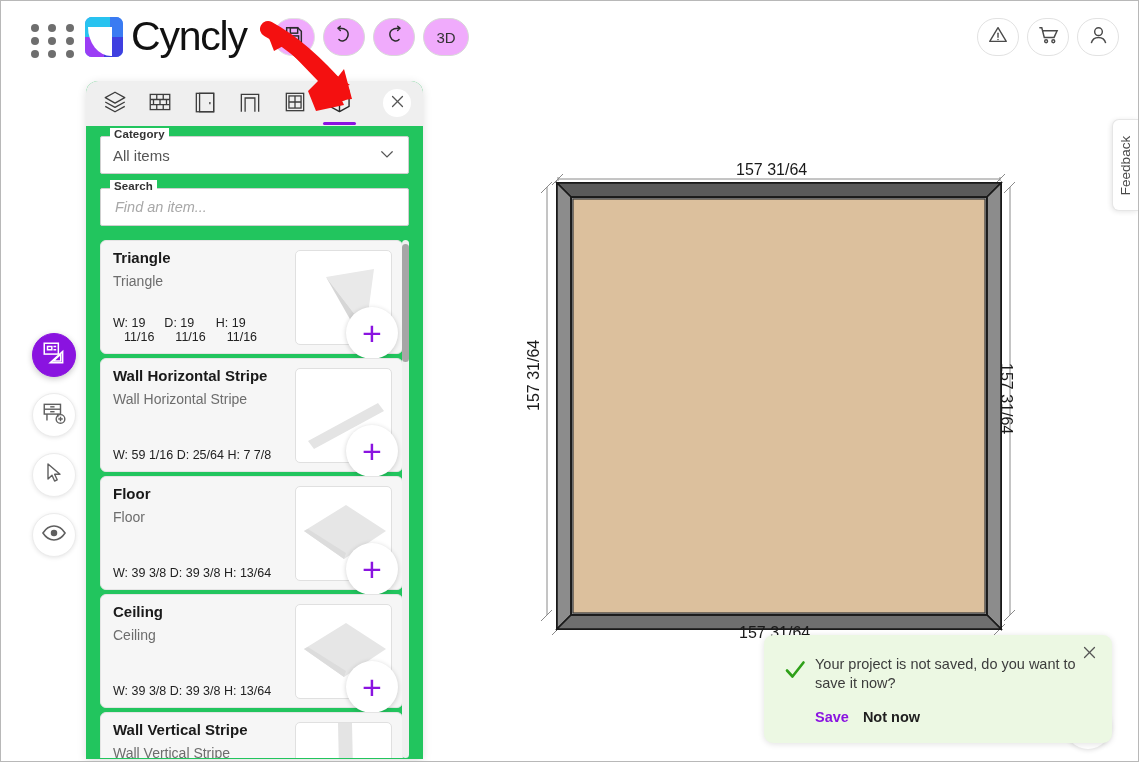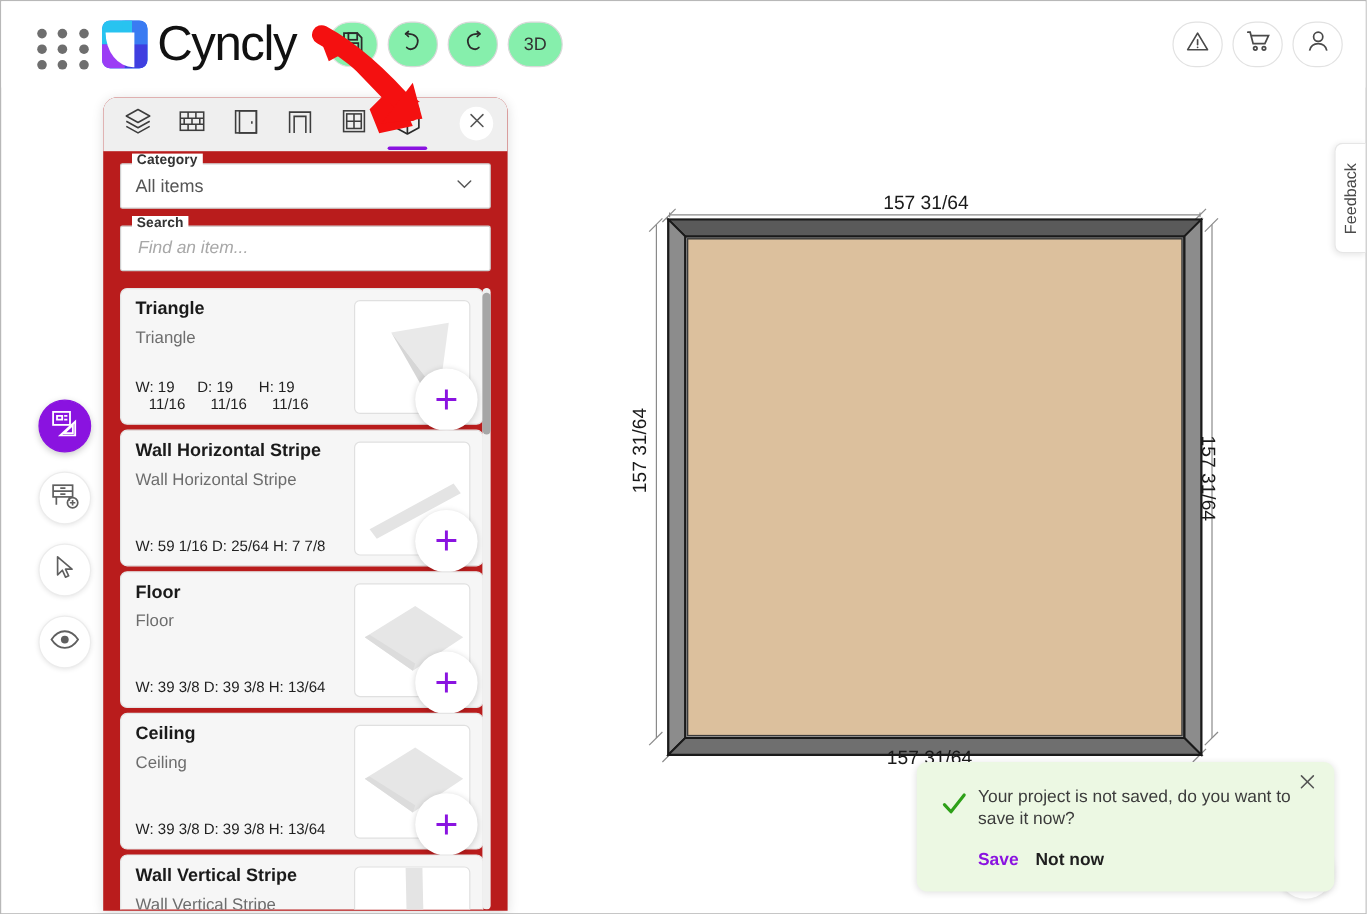--- a/index.html
+++ b/index.html
@@ -75,21 +75,21 @@
     width: 23%; height: 62%;
     background: #28c3f0;
   }
   .brand-text {
     font-size: 41px; font-weight: 500; color: #111111;
     letter-spacing: -1.2px; line-height: 1;
   }
   .tb-btn {
     position: absolute; top: 17px;
     width: 42px; height: 38px; border-radius: 19px;
-    border: 1px solid #d8d8d8; background: #86efac;
+    border: 1px solid #d8d8d8; background: #f0abfc;
     display: flex; align-items: center; justify-content: center;
     cursor: pointer;
   }
   .tb-btn.save { left: 272px; border-color: #e2e2e2; }
   .tb-btn.undo { left: 322px; }
   .tb-btn.redo { left: 372px; }
   .tb-btn.mode3d {
     left: 422px; width: 46px;
     font-size: 15px; color: #333; font-weight: 400;
   }
@@ -123,21 +123,21 @@
   }
   .rail-btn.active {
     background: #8a13e0; border-color: #8a13e0;
     box-shadow: 0 2px 6px rgba(0,0,0,.22);
   }
 
   
   .panel {
     position: absolute; left: 85px; top: 80px;
     width: 337px; height: 678px;
-    background: #b91c1c;
+    background: #22c55e;
     border-radius: 12px 12px 0 0;
     box-shadow: 0 2px 10px rgba(0,0,0,.13);
     z-index: 35; overflow: hidden;
   }
   .panel-tabs {
     height: 45px; background: #efefef;
     display: flex; align-items: center;
     padding-left: 6px; position: relative;
   }
   .panel-tab {

